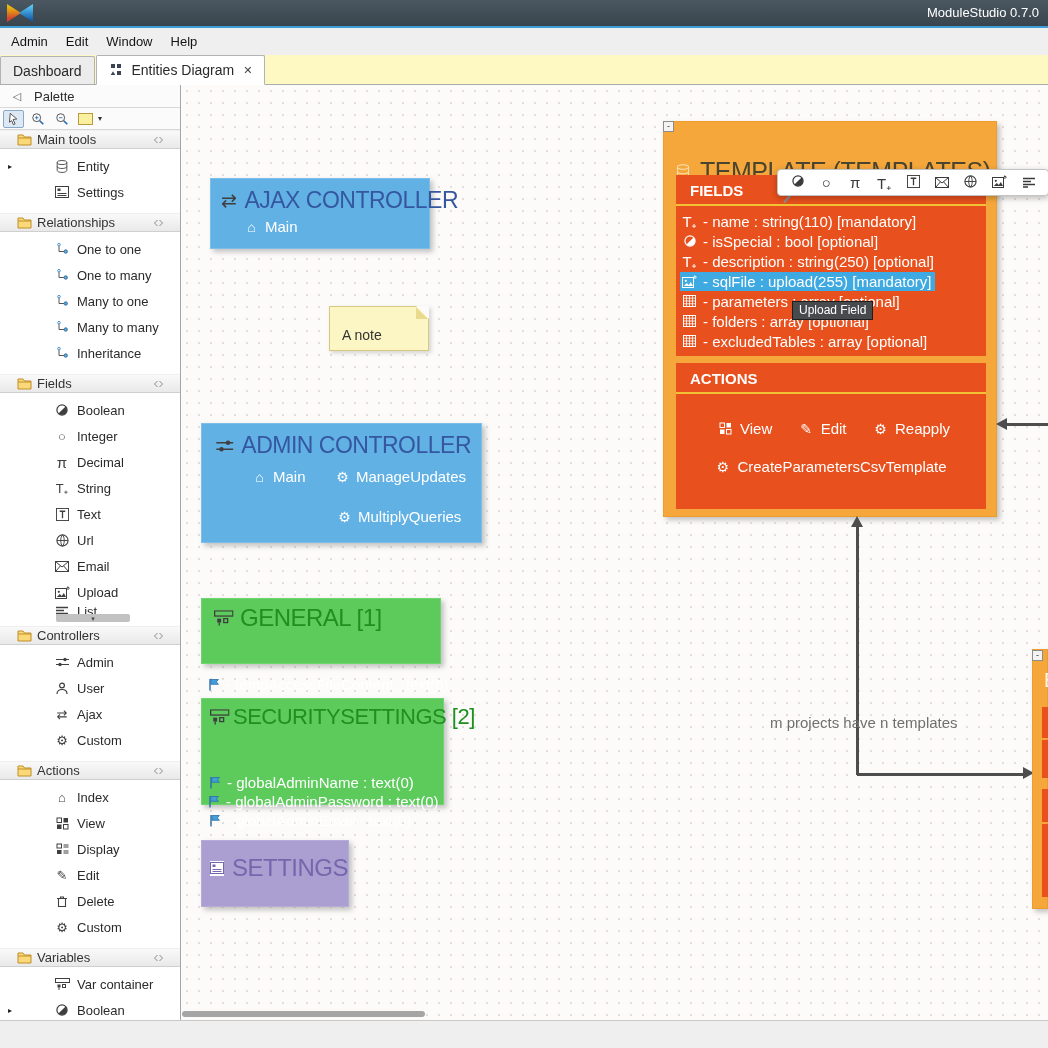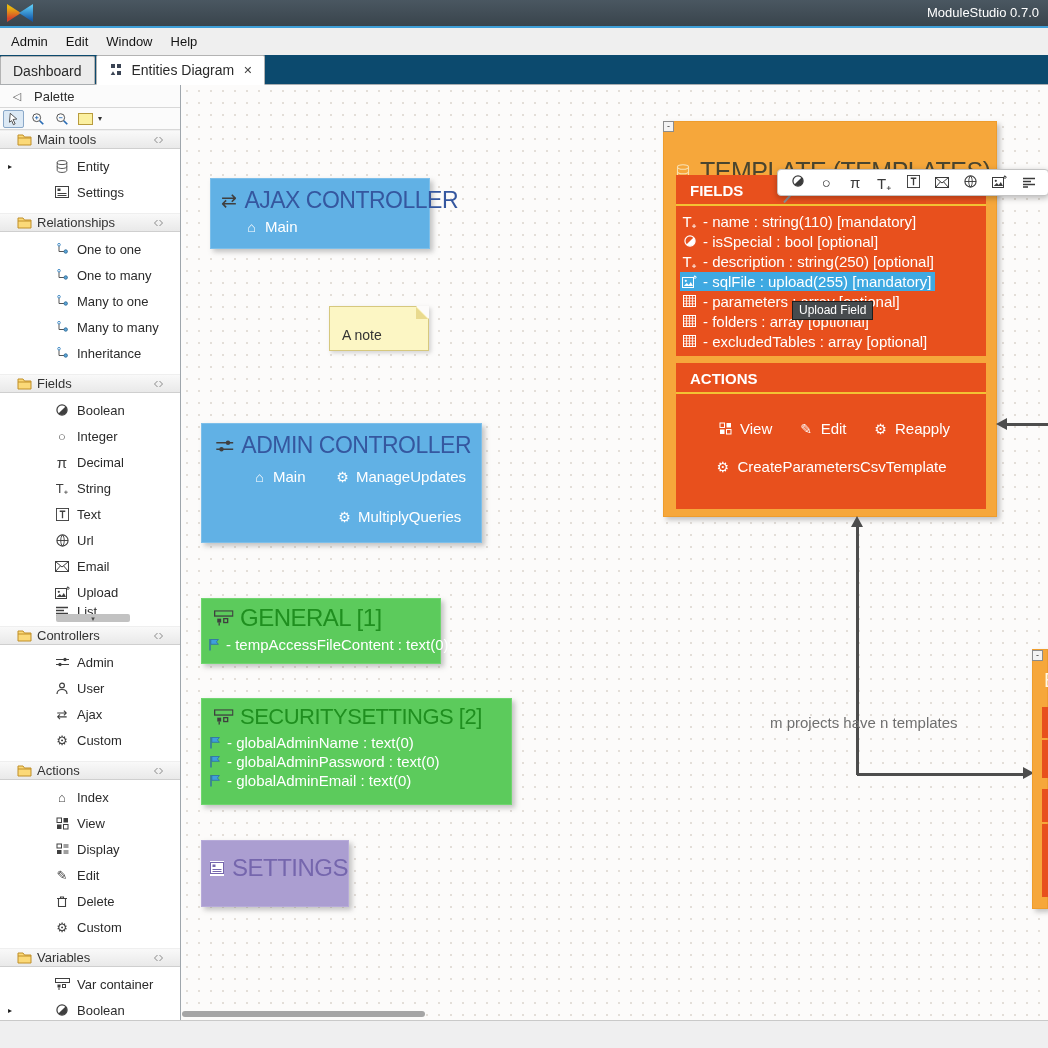--- a/index.html
+++ b/index.html
@@ -16,21 +16,21 @@
   .logo .rw { position:absolute; left:12px; top:1px; width:14px; height:18px;
     background:linear-gradient(180deg,#5BC8F5 10%,#1458A8 90%);
     clip-path:polygon(100% 0, 0 50%, 100% 100%); }
   .app-title { position:absolute; right:9px; top:5px; color:#FFFFFF; font-size:13px; }
   .accent { position:absolute; left:0; top:26px; width:1048px; height:2px; background:#3E9FD8; }
 
   .menubar { position:absolute; left:0; top:28px; width:1048px; height:27px; background:#EFEFEF;
     display:flex; align-items:center; padding-left:2px; }
   .menu-item { font-size:13px; color:#141414; padding:4px 9px; cursor:default; }
 
-  .tabbar { position:absolute; left:0; top:55px; width:1048px; height:30px; background:#0c4a6e;
+  .tabbar { position:absolute; left:0; top:55px; width:1048px; height:30px; background:#fef9c3;
     border-bottom:1px solid #A9ADB0; display:flex; align-items:flex-end; }
   .tab { height:28px; display:flex; align-items:center; gap:7px; padding:0 12px; font-size:14px;
     color:#2A2A2A; background:#ECECEC; border:1px solid #B3B3B3; border-bottom:none;
     border-radius:2px 2px 0 0; margin-right:1px; }
   .tab.active { background:#FFFFFF; height:30px; margin-bottom:-1px; border-bottom:1px solid #FFFFFF; z-index:2; }
   .tab .close { font-size:11px; color:#444; margin-left:2px; }
 
   
   .palette { position:absolute; left:0; top:85px; width:181px; height:935px; background:#FFFFFF;
     border-right:1px solid #9FA6AC; overflow:hidden; font-size:13px; color:#2B2B2B; }
@@ -88,23 +88,23 @@
   .note-node::before { content:""; position:absolute; top:-1px; right:-1px;
     border-top:13px solid #FCFBFA; border-left:13px solid transparent; }
   .note-node::after { content:""; position:absolute; top:-1px; right:-1px;
     border-bottom:12px solid #E9DA8E; border-right:12px solid transparent; width:0; height:0;
     transform:translate(-1px,1px); }
   .note-text { padding:20px 0 0 12px; font-size:14px; color:#333; }
 
   .green { background:#5CCB5C; border:1px solid #6FD66F; }
   .green .node-title { color:#1F8F1F; font-size:24px; padding:5px 8px 2px; }
   .node-general  { left:20px; top:513px; width:240px; height:66px; }
-  .node-security { left:20px; top:613px; width:311px; height:107px; }
+  .node-security { left:20px; top:613px; width:243px; height:107px; }
   .node-security .node-title { font-size:22px; }
-  .ent-fields { padding:1px 6px 4px; }
+  .ent-fields { padding:1px 6px 4px;margin-top:40px; }
   .ent-field { display:flex; align-items:center; gap:5px; height:19px;
     color:#FFFFFF; font-size:15px; white-space:nowrap; }
   .ent-field .icn { width:14px; }
 
   .purple { background:#AB9ED1; border:1px solid #B7ABD9; }
   .purple .node-title { color:#7566AD; font-size:24px; padding:13px 8px; }
   .node-settings { left:20px; top:755px; width:148px; height:67px; }
   .purple .node-icon { background:#FFFFFF; width:17px; height:15px; display:inline-flex;
     align-items:center; justify-content:center; color:#7566AD; }
 

